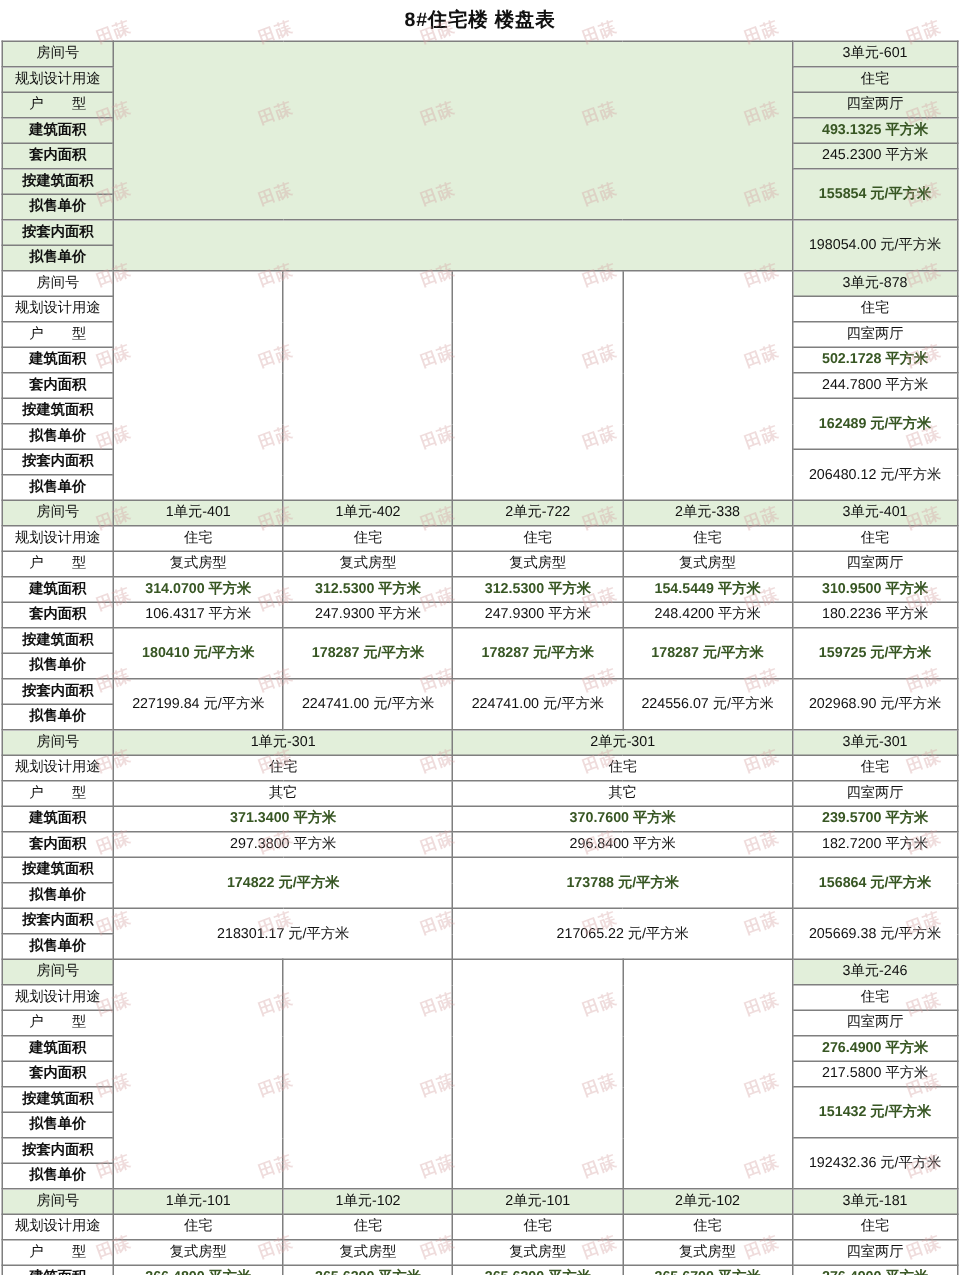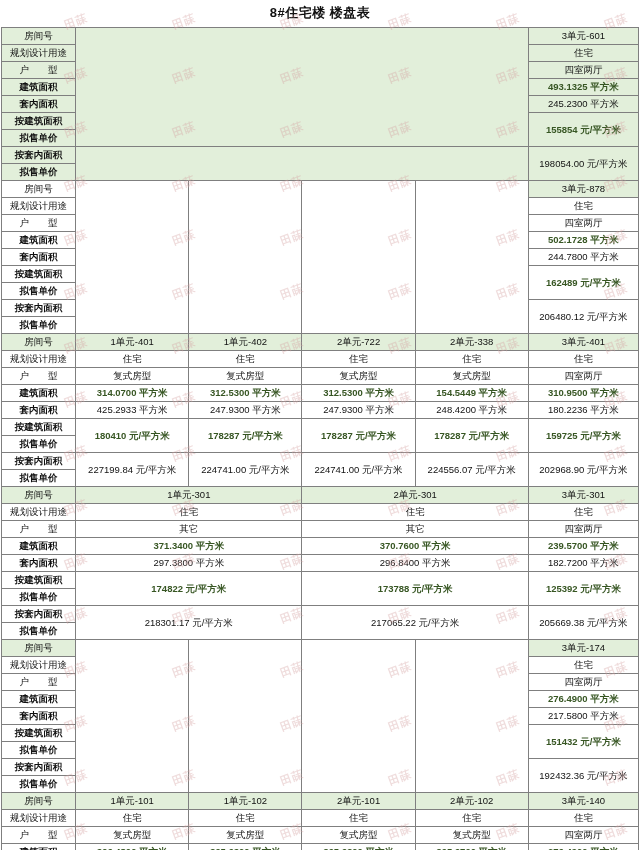--- a/index.html
+++ b/index.html
@@ -179,21 +179,21 @@
   <tr>
     <td class="lbl b">建筑面积</td>
     <td class="num-green">314.0700 平方米</td>
     <td class="num-green">312.5300 平方米</td>
     <td class="num-green">312.5300 平方米</td>
     <td class="num-green">154.5449 平方米</td>
     <td class="num-green">310.9500 平方米</td>
   </tr>
   <tr>
     <td class="lbl b">套内面积</td>
-    <td>425.2933 平方米</td>
+    <td>106.4317 平方米</td>
     <td>247.9300 平方米</td>
     <td>247.9300 平方米</td>
     <td>248.4200 平方米</td>
     <td>180.2236 平方米</td>
   </tr>
   <tr>
     <td class="lbl b">按建筑面积</td>
     <td class="num-green" rowspan="2">180410 元/平方米</td>
     <td class="num-green" rowspan="2">178287 元/平方米</td>
     <td class="num-green" rowspan="2">178287 元/平方米</td>
@@ -242,42 +242,42 @@
   <tr>
     <td class="lbl b">套内面积</td>
     <td colspan="2">297.3800 平方米</td>
     <td colspan="2">296.8400 平方米</td>
     <td>182.7200 平方米</td>
   </tr>
   <tr>
     <td class="lbl b">按建筑面积</td>
     <td class="num-green" colspan="2" rowspan="2">174822 元/平方米</td>
     <td class="num-green" colspan="2" rowspan="2">173788 元/平方米</td>
-    <td class="num-green" rowspan="2">125392 元/平方米</td>
+    <td class="num-green" rowspan="2">156864 元/平方米</td>
   </tr>
   <tr>
     <td class="lbl b">拟售单价</td>
   </tr>
   <tr>
     <td class="lbl b">按套内面积</td>
     <td colspan="2" rowspan="2">218301.17 元/平方米</td>
     <td colspan="2" rowspan="2">217065.22 元/平方米</td>
     <td rowspan="2">205669.38 元/平方米</td>
   </tr>
   <tr>
     <td class="lbl b">拟售单价</td>
   </tr>
 
   <tr>
     <td class="lbl green-cell">房间号</td>
     <td class="blank" rowspan="9"></td>
     <td class="blank" rowspan="9"></td>
     <td class="blank" rowspan="9"></td>
     <td class="blank" rowspan="9"></td>
-    <td class="green-cell">3单元-174</td>
+    <td class="green-cell">3单元-246</td>
   </tr>
   <tr>
     <td class="lbl">规划设计用途</td>
     <td>住宅</td>
   </tr>
   <tr>
     <td class="lbl">户　　型</td>
     <td>四室两厅</td>
   </tr>
   <tr>
@@ -302,21 +302,21 @@
   <tr>
     <td class="lbl b">拟售单价</td>
   </tr>
 
   <tr>
     <td class="lbl green-cell">房间号</td>
     <td class="green-cell">1单元-101</td>
     <td class="green-cell">1单元-102</td>
     <td class="green-cell">2单元-101</td>
     <td class="green-cell">2单元-102</td>
-    <td class="green-cell">3单元-140</td>
+    <td class="green-cell">3单元-181</td>
   </tr>
   <tr>
     <td class="lbl">规划设计用途</td>
     <td>住宅</td>
     <td>住宅</td>
     <td>住宅</td>
     <td>住宅</td>
     <td>住宅</td>
   </tr>
   <tr>

